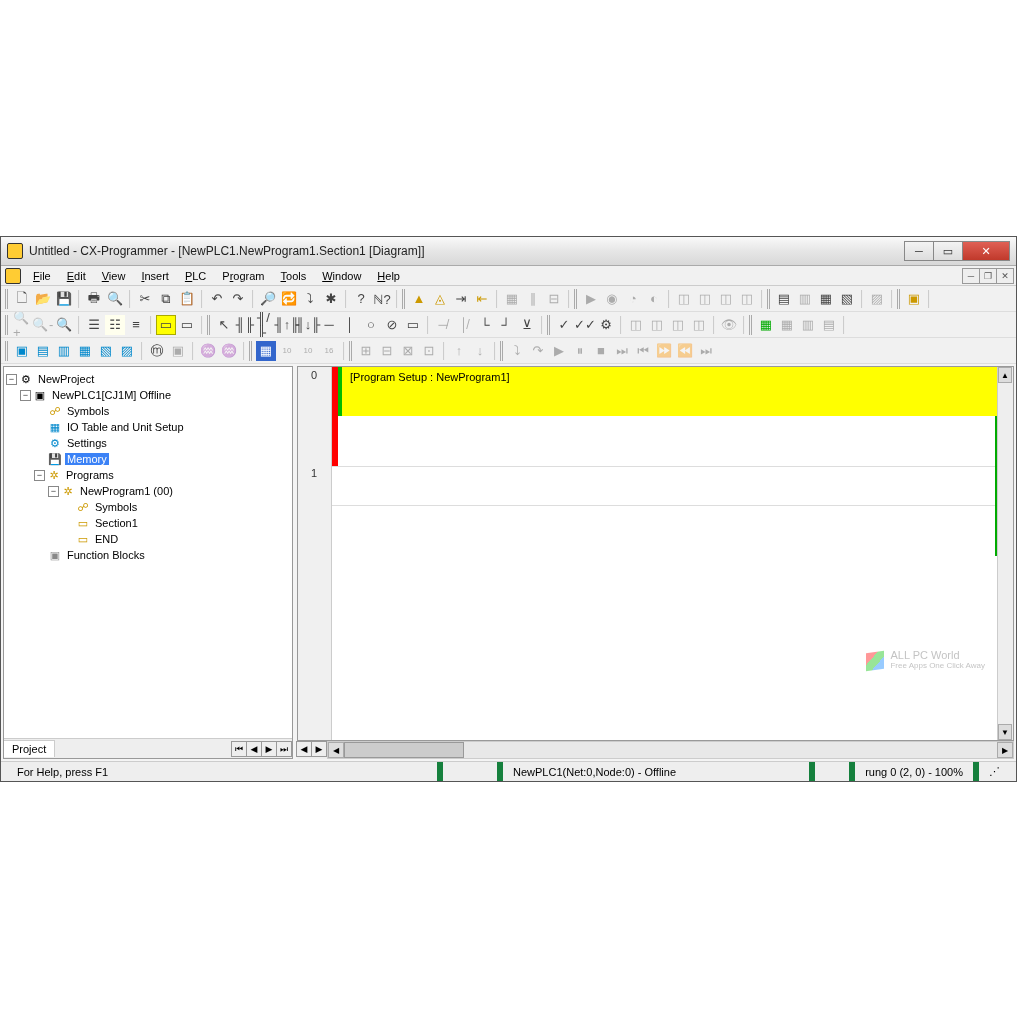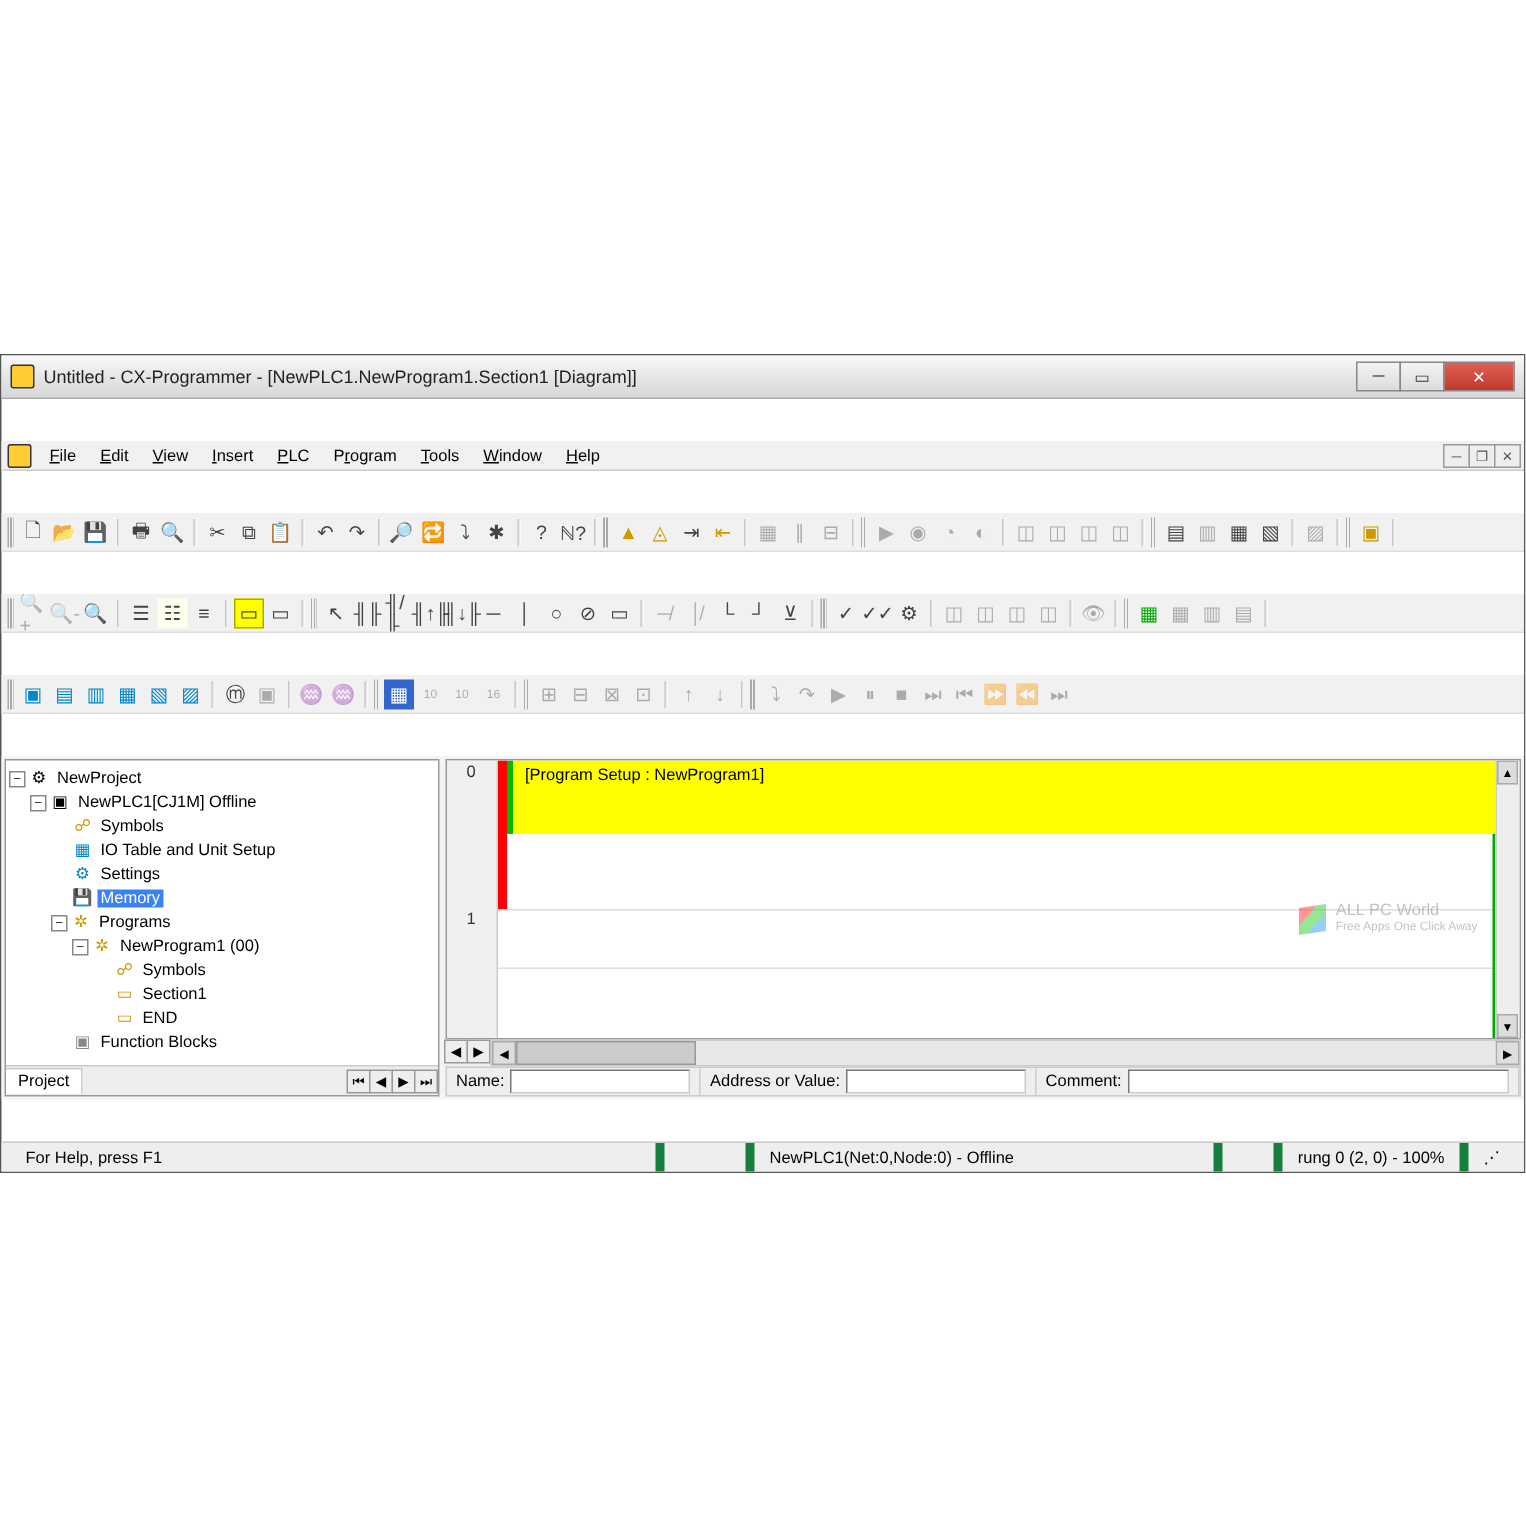--- a/index.html
+++ b/index.html
@@ -1,17 +1,17 @@
 <!DOCTYPE html>
 <html><head>
 <meta charset="utf-8">
 <style>
 * { box-sizing: border-box; margin: 0; padding: 0; font-family: "Segoe UI", Tahoma, sans-serif; font-size: 11px; }
 body { background: #fff; width: 1017px; height: 1017px; position: relative; }
-.outer { position: absolute; left: 0px; top: 236px; width: 1017px; height: 546px; background: #fff; border: 1px solid #555; display: flex; flex-direction: column; gap: 28px; }
+.outer { position: absolute; left: 0px; top: 236px; width: 1017px; height: 546px; background: #fff; border: 1px solid #555; display: flex; flex-direction: column; }
 .titlebar { height: 29px; background: linear-gradient(to bottom, #f9f9f9 0%, #e6e6e6 50%, #d8d8d8 100%); display: flex; align-items: center; padding: 0 6px; border-bottom: 1px solid #aaa; }
 .titlebar-icon { width: 16px; height: 16px; background: #fc3; border: 1px solid #333; margin-right: 6px; display:inline-block; border-radius:2px;}
 .titlebar-text { color: #222; flex: 1; font-size: 12px; }
 .win-controls { display: flex; gap: 0; margin-left:auto;}
 .win-btn { width: 30px; height: 20px; display: flex; align-items: center; justify-content: center; background: linear-gradient(to bottom,#f3f3f3,#ddd); border: 1px solid #888; font-size: 11px; color:#333; margin-left:-1px;}
 .win-btn.close { background: linear-gradient(to bottom, #e06055, #c0392b); color: #fff; width:48px;}
 .menubar { height: 20px; background: #f1f1f1; display: flex; align-items: stretch; padding: 0 2px; border-bottom: 1px solid #ccc; }
 .mdi-icon{width:16px;height:16px;align-self:center;background:#fc3;border:1px solid #333;margin:0 4px 0 2px;border-radius:2px;}
 .menu-item { padding: 2px 8px; color: #000; display:flex;align-items:center;}
 .menu-item u{text-decoration:underline;}
@@ -381,34 +381,20 @@
           <div class="tree-nav-btn">▶</div>
         </div>
         <div class="hscroll">
           <div class="arr">◀</div>
           <div class="track">
               <div class="thumb"></div>
             </div>
           <div class="arr">▶</div>
         </div>
       </div>
-      <div class="info-bar">
-        <div class="info-cell">
-          <span>Name:</span>
-          <div class="info-input"></div>
-        </div>
-        <div class="info-cell">
-          <span>Address or Value:</span>
-          <div class="info-input"></div>
-        </div>
-        <div class="info-cell" style="flex:1;">
-          <span>Comment:</span>
-          <div class="info-input"></div>
-        </div>
-      </div>
     </div>
   </div>
 
   <div class="statusbar">
     <div class="status-cell">For Help, press F1</div>
     <div class="status-cell" style="flex:0 0 60px;"></div>
     <div class="status-cell" style="flex:1;">NewPLC1(Net:0,Node:0) - Offline</div>
     <div class="status-cell" style="flex:0 0 40px;"></div>
     <div class="status-cell">rung 0 (2, 0)  - 100%</div>
     <div class="status-cell" style="flex:0 0 20px;">⋰</div>

